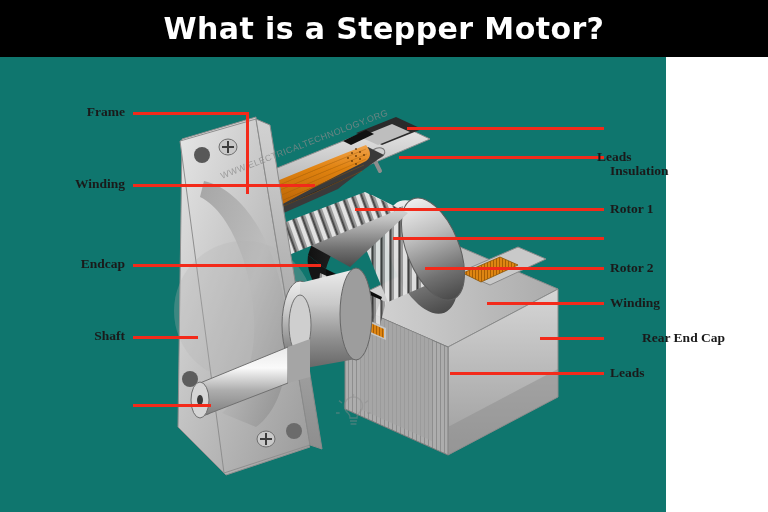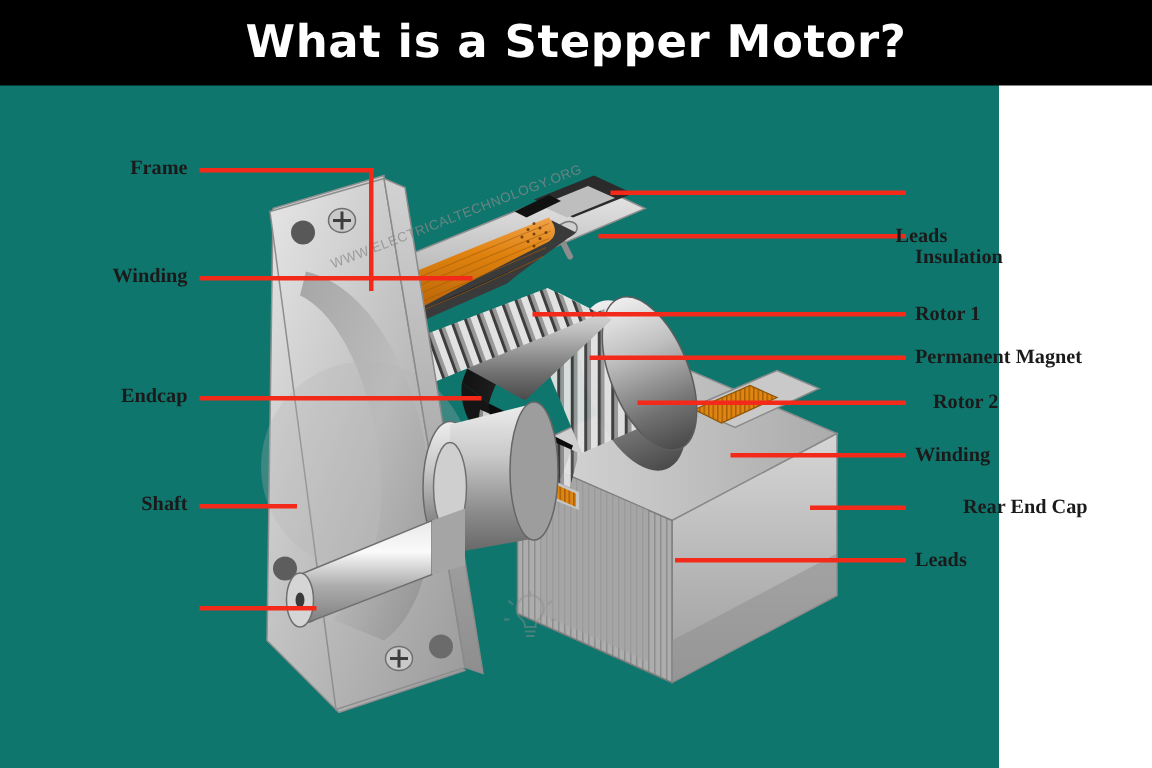--- a/index.html
+++ b/index.html
@@ -293,24 +293,23 @@
     <div class="lead" style="left:407px;top:70px;width:197px;"></div>
     <div class="lbl right" style="left:610px;top:64px;margin-top:43px;">Insulation</div>
 
     <div class="lead" style="left:399px;top:99px;width:205px;"></div>
     <div class="lbl right" style="left:597px;top:93px;">Leads</div>
 
     <div class="lead" style="left:355px;top:151px;width:249px;"></div>
     <div class="lbl right" style="left:610px;top:145px;">Rotor 1</div>
 
     <div class="lead" style="left:393px;top:180px;width:211px;"></div>
-    <div class="lbl right" style="left:610px;top:174px;">Permanent Magnet</div>
 
     <div class="lead" style="left:425px;top:210px;width:179px;"></div>
-    <div class="lbl right" style="left:610px;top:204px;margin-left:12px;">Rotor 2</div>
+    <div class="lbl right" style="left:610px;top:204px;">Rotor 2</div>
 
     <div class="lead" style="left:487px;top:245px;width:117px;"></div>
     <div class="lbl right" style="left:610px;top:239px;">Winding</div>
 
     <div class="lead" style="left:540px;top:280px;width:64px;"></div>
     <div class="lbl right" style="left:642px;top:274px;">Rear End Cap</div>
 
     <div class="lead" style="left:450px;top:315px;width:154px;"></div>
     <div class="lbl right" style="left:610px;top:309px;">Leads</div>
 

